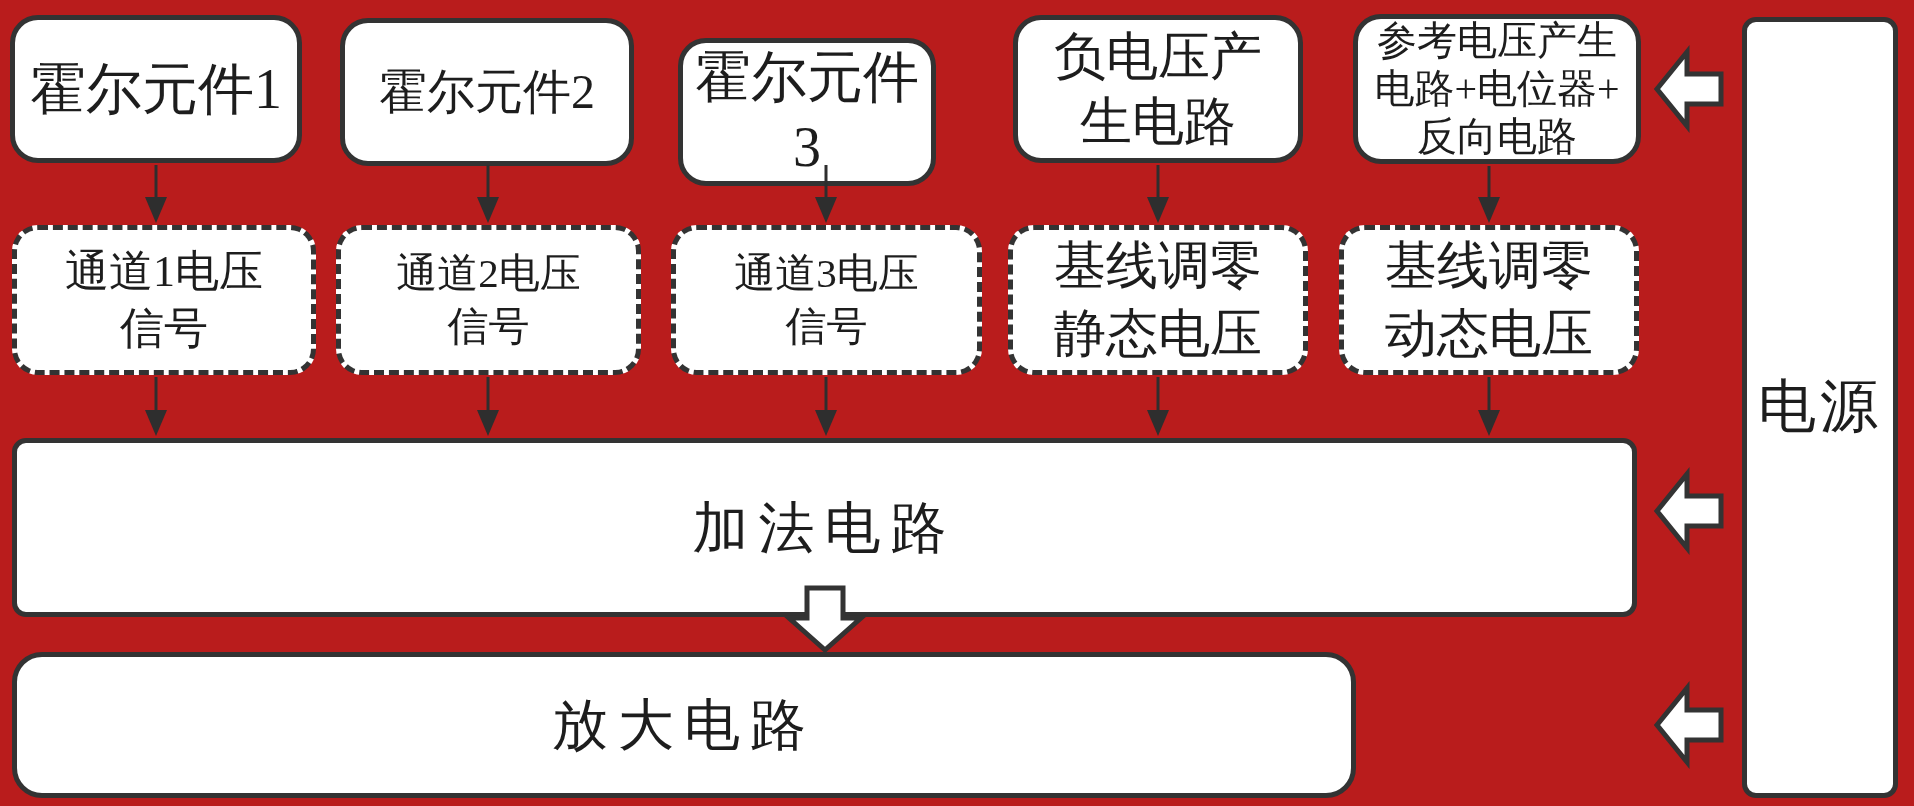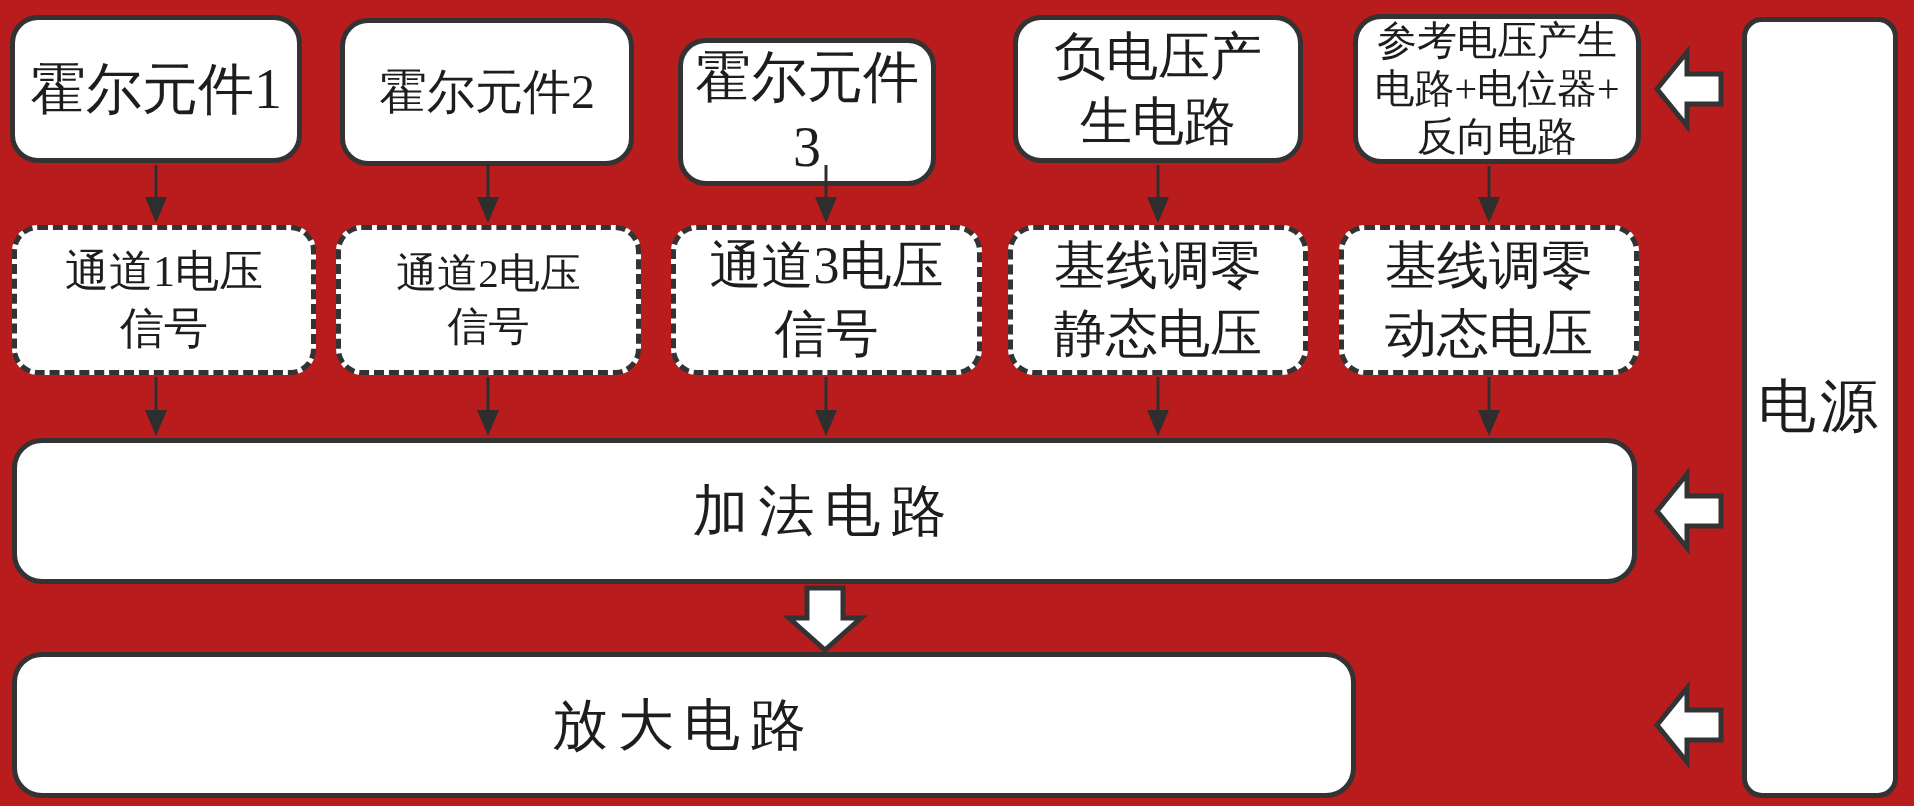--- a/index.html
+++ b/index.html
@@ -38,28 +38,28 @@
   }
   
   .b1 { left: 10px;   top: 15px; width: 292px; height: 148px; font-size: 56px; }
   .b2 { left: 340px;  top: 18px; width: 294px; height: 148px; font-size: 48px; }
   .b3 { left: 678px;  top: 15px; width: 258px; height: 148px; font-size: 56px; margin-top: 23px; }
   .b4 { left: 1013px; top: 15px; width: 290px; height: 148px; font-size: 52px; line-height: 1.25; }
   .b5 { left: 1345px; top: 14px; width: 288px; height: 150px; font-size: 40px; line-height: 1.2; margin-left: 8px; }
   
   .d1 { left: 12px;    top: 225px; width: 304px; height: 150px; font-size: 44px; line-height: 1.3; }
   .d2 { left: 336px;  top: 225px; width: 305px; height: 150px; font-size: 41px; line-height: 1.3; }
-  .d3 { left: 671px;  top: 225px; width: 311px; height: 150px; font-size: 52px; line-height: 1.3; }
+  .d3 { left: 671px;  top: 225px; width: 311px; height: 150px; font-size: 41px; line-height: 1.3; }
   .d4 { left: 1008px; top: 225px; width: 300px; height: 150px; font-size: 52px; line-height: 1.3; }
   .d5 { left: 1339px; top: 225px; width: 300px; height: 150px; font-size: 52px; line-height: 1.3; }
   
-  .adder     { left: 12px; top: 438px; width: 1625px; height: 146px; font-size: 56px; border-radius: 30px; letter-spacing: 10px; }
+  .adder     { left: 12px; top: 438px; width: 1625px; height: 179px; font-size: 56px; border-radius: 14px; letter-spacing: 10px; }
   .amplifier { left: 12px; top: 652px; width: 1344px; height: 146px; font-size: 56px; border-radius: 30px; letter-spacing: 10px; }
   
-  .power { left: 1742px; top: 17px; width: 156px; height: 781px; font-size: 58px; border-radius: 20px; letter-spacing: 4px; }
+  .power { left: 1742px; top: 17px; width: 156px; height: 781px; font-size: 58px; border-radius: 14px; letter-spacing: 4px; }
   #arrow-layer {
     position: absolute;
     left: 0; top: 0;
     width: 1914px;
     height: 806px;
     pointer-events: none;
   }
   .thin-line   { stroke: #2e2e2e; stroke-width: 3; }
   .thin-head   { fill: #2e2e2e; }
   .hollow      { fill: #ffffff; stroke: #333333; stroke-width: 5; stroke-linejoin: miter; }

